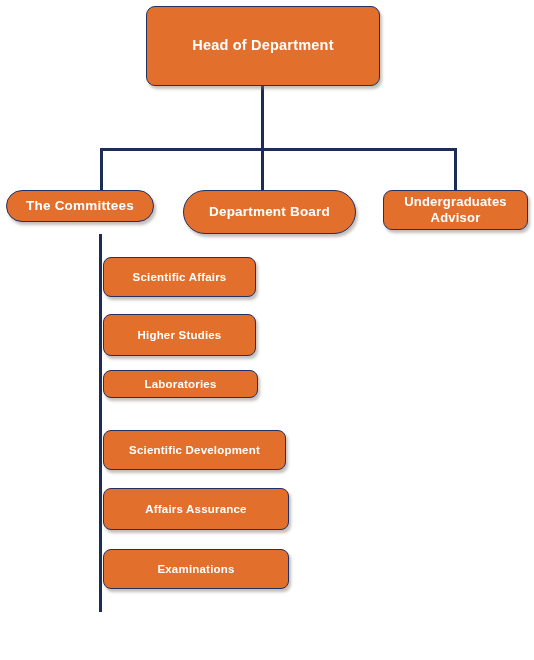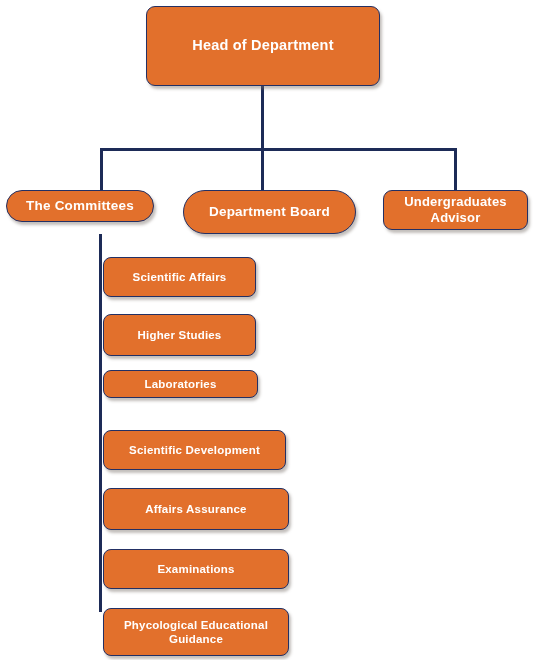--- a/index.html
+++ b/index.html
@@ -112,15 +112,14 @@
   <div class="node leaf" id="leaf-0">Scientific Affairs</div>
 
   <div class="node leaf" id="leaf-2">Laboratories</div>
 
   <div class="node leaf" id="leaf-3">Scientific Development</div>
 
   <div class="node leaf" id="leaf-4">Affairs Assurance</div>
 
   <div class="node leaf" id="leaf-5">Examinations</div>
 
-  <div class="node leaf" id="leaf-6">Phycological Educational Guidance</div>
 
 </div>
 
 </body></html>

